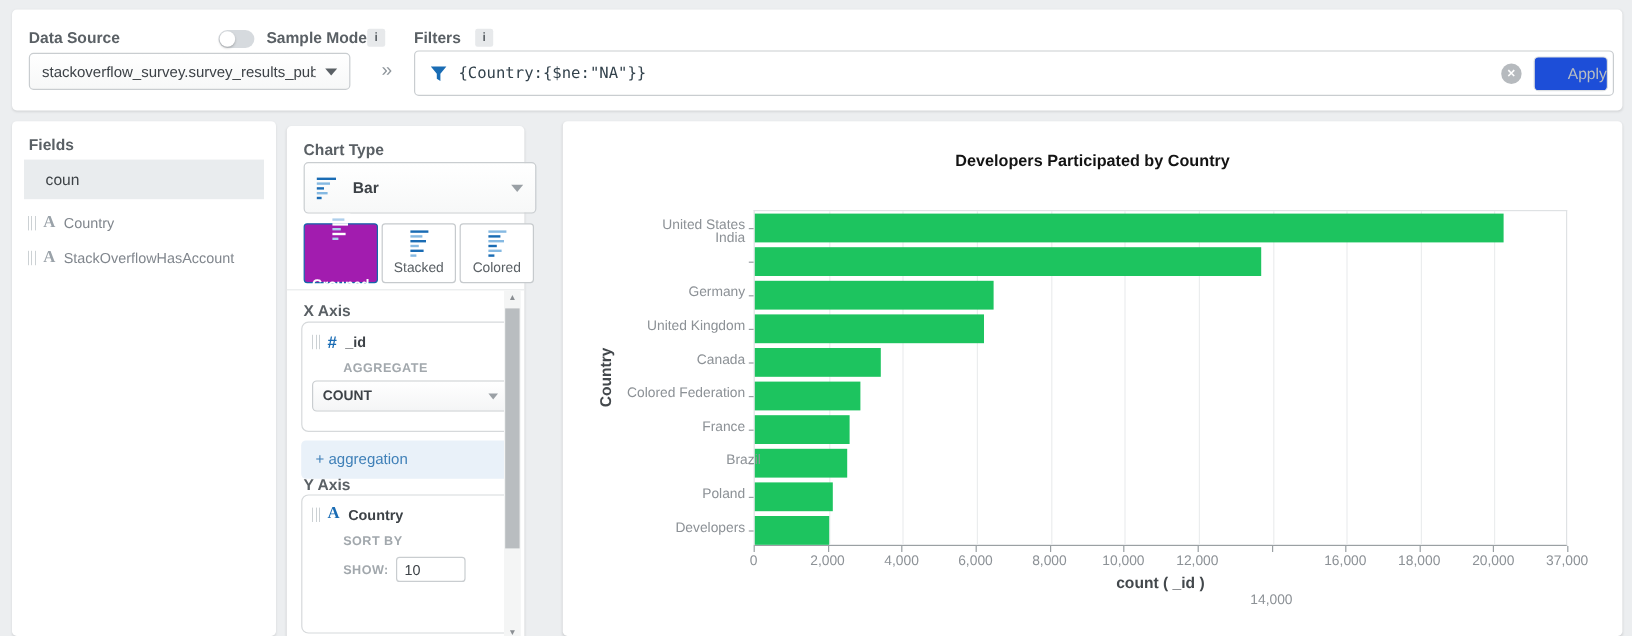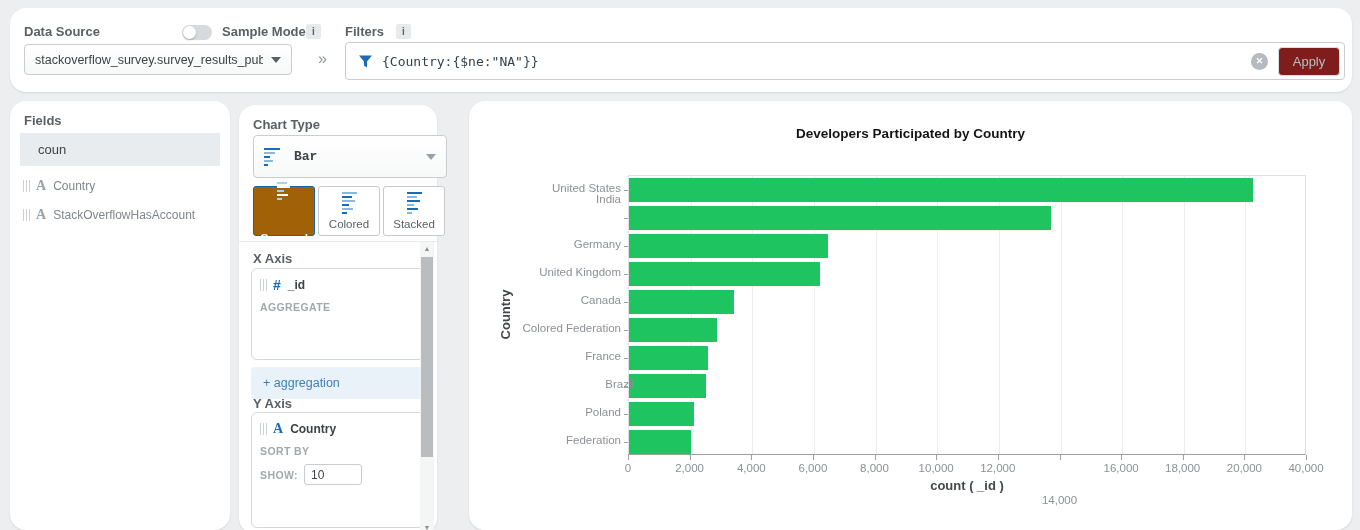--- a/index.html
+++ b/index.html
@@ -1,66 +1,66 @@
 <!DOCTYPE html>
 <html><head>
 <meta charset="utf-8">
 <style>
   * { margin:0; padding:0; box-sizing:border-box; }
   html,body { width:1360px; height:530px; }
   body { font-family:"Liberation Sans", sans-serif; background:#eceef0; position:relative; overflow:hidden; }
-  .card { position:absolute; background:#fff; border-radius:16px; box-shadow:0 1px 2px rgba(0,0,0,.10); }
+  .card { position:absolute; background:#fff; border-radius:4px; box-shadow:0 1px 2px rgba(0,0,0,.10); }
 
   
   .topbar { left:10px; top:8px; width:1342px; height:84px; }
   .panel-h { font-size:13px; font-weight:bold; color:#5a6065; }
   .abs { position:absolute; }
   .info-ico { display:inline-block; width:15px; height:15px; background:#e7e9eb; border-radius:2px; color:#5d6267; font-size:10px; font-weight:bold; text-align:center; line-height:15px; cursor:pointer; }
   .toggle { position:relative; width:30px; height:15px; border-radius:8px; background:#d6dade; cursor:pointer; }
   .toggle .knob { position:absolute; left:1px; top:1px; width:13px; height:13px; border-radius:50%; background:#fff; box-shadow:0 1px 2px rgba(0,0,0,.25); }
   .toggle.on { background:#27a95c; width:34px; height:18px; border-radius:9px; }
   .toggle.on .knob { left:auto; right:2px; top:2px; width:14px; height:14px; }
   .select-box { display:flex; align-items:center; justify-content:space-between; border:1px solid #c9cdd0; border-radius:4px; background:linear-gradient(#ffffff,#f7f8f8); padding:0 10px; cursor:pointer; }
   .select-box .sel-text { font-size:12.5px; color:#3d4247; white-space:nowrap; overflow:hidden; }
   .caret { width:0; height:0; border-left:5px solid transparent; border-right:5px solid transparent; border-top:6px solid #5a6065; flex:none; margin-left:8px; }
   .caret.light { border-top-color:#9aa0a5; }
   .dbl-chev { font-size:16px; color:#8e959b; }
   .filter-box { display:flex; align-items:center; border:1px solid #c9cdd0; border-radius:4px; background:#fff; padding:0 4px 0 12px; }
   .filter-box input { flex:1; border:none; outline:none; font-family:"DejaVu Sans Mono", monospace; font-size:13px; color:#33424c; margin-left:9px; background:transparent; }
   .clear-ico { width:17px; height:17px; border-radius:50%; background:#b6babe; color:#fff; font-size:9px; font-weight:bold; text-align:center; line-height:17px; margin-right:10px; cursor:pointer; flex:none; }
-  .apply-btn { width:62px; height:29px; background:#7f1d1d; border:1px solid #dcdfe1; border-radius:4px; color:#b9bec2; font-size:13px; cursor:default; flex:none; }
+  .apply-btn { width:62px; height:29px; background:#1d4ed8; border:1px solid #dcdfe1; border-radius:4px; color:#b9bec2; font-size:13px; cursor:default; flex:none;text-align:right; }
 
   
   .fields { left:10px; top:101px; width:220px; height:429px; }
   .search-box { position:absolute; left:10px; top:32px; width:200px; height:33px; background:#e9ecee; display:flex; align-items:center; padding:0 10px; }
   .search-box input { flex:1; border:none; outline:none; background:transparent; font-size:13px; color:#3e4347; margin-left:8px; }
   .field-list { position:absolute; left:0; top:70px; width:100%; }
   .field-item { display:flex; align-items:center; height:29px; padding-left:13px; cursor:grab; }
   .drag { width:7px; height:12px; background:repeating-linear-gradient(90deg,#ccd1d4 0 1px,transparent 1px 3px); margin-right:6px; flex:none; }
   .type-ico { font-family:"Liberation Serif", serif; font-size:14px; font-weight:bold; color:#9aa2a9; margin-right:7px; }
   .type-ico.blue { color:#1a6cb4; }
   .fname { font-size:12px; color:#80868d; }
 
   
   .encode { left:239px; top:105px; width:198px; height:429px; }
   .ct-select { position:absolute; left:14px; top:30px; width:194px; height:43px; }
   .mini-bars { display:flex; flex-direction:column; gap:2px; align-items:flex-start; }
   .mini-bars i { display:block; height:2px; }
-  .ct-label { font-size:13px; font-weight:bold; color:#3d4247; margin-left:14px; flex:1; text-align:left;font-family:Liberation Mono, monospace; }
+  .ct-label { font-size:13px; font-weight:bold; color:#3d4247; margin-left:14px; flex:1; text-align:left; }
   .subtypes { position:absolute; left:14px; top:81px; display:flex; gap:3px; }
   .subtype { width:62px; height:50px; border:1px solid #c6cacd; border-radius:3px; background:#fff; display:flex; flex-direction:column; align-items:center; justify-content:center; gap:4px; cursor:pointer; }
-  .subtype.sel { background:#a16207; border-color:#1565a9;gap:32px; }
+  .subtype.sel { background:#a21caf; border-color:#1565a9;gap:32px; }
   .subtype-label { font-size:11.5px; color:#5a6065; }
   .subtype.sel .subtype-label { color:#fff; font-weight:bold; }
   .scroll-divider { position:absolute; left:0; right:0; top:136px; border-top:1px solid #e8eaec; }
   .sec-h { position:absolute; left:14px; font-size:13px; font-weight:bold; color:#5a6065; }
   .enc-card { position:absolute; left:12px; width:182px; border:1px solid #d6d9db; border-radius:6px; background:#fff; }
   .enc-row { display:flex; align-items:center; padding:8px 8px 0 8px; }
   .enc-field { font-size:12px; font-weight:bold; color:#3d4247; }
-  .sub-label { font-size:10.5px; font-weight:bold; color:#a2a8ad; letter-spacing:.4px; padding:8px 8px 0 8px; }
+  .sub-label { font-size:10.5px; font-weight:bold; color:#a2a8ad; letter-spacing:.4px; padding:8px 8px 0 8px;margin-left:26px; }
   .small-select { margin:4px 8px 0 8px; height:26px; display:flex; align-items:center; justify-content:space-between; border:1px solid #c9cdd0; border-radius:4px; background:linear-gradient(#fff,#f4f5f6); padding:0 8px; cursor:pointer; }
   .small-select span { font-size:11.5px; font-weight:bold; color:#3d4247; white-space:nowrap; }
   .small-select .caret { border-left-width:4px; border-right-width:4px; border-top-width:5px; }
   .add-agg { position:absolute; left:12px; top:262px; width:182px; height:32px; background:#e9f1f9; border-radius:4px; color:#4080b8; font-size:12.5px; line-height:32px; padding-left:12px; cursor:pointer; }
   .sort-btn { position:absolute; right:8px; width:26px; height:26px; border:1px solid #c9cdd0; border-radius:4px; background:#fff; display:flex; align-items:center; justify-content:center; cursor:pointer; }
   .tog-row { display:flex; align-items:center; gap:7px; padding:10px 8px 0 8px; }
   .show-row { display:flex; align-items:center; gap:6px; padding:7px 8px 0 8px; }
   .show-row input { width:58px; height:21px; border:1px solid #c9cdd0; border-radius:3px; font-size:12px; color:#3d4247; padding-left:6px; outline:none; }
   .scrollbar { position:absolute; right:3px; top:137px; width:14px; height:292px; background:#f4f5f5; }
   .scrollbar .arrow { position:absolute; left:0; width:14px; font-size:7px; color:#8b8f93; text-align:center; cursor:pointer; }
@@ -149,51 +149,55 @@
           <i style="width: 10px; background: rgb(174, 207, 236);"></i>
           <i style="width: 13px; background: rgb(255, 255, 255);"></i>
           <i style="width: 7px; background: rgb(174, 207, 236);"></i>
           <i style="width: 11px; background: rgb(255, 255, 255);"></i>
           <i style="width: 5px; background: rgb(174, 207, 236);"></i>
         </span>
         <span class="subtype-label">Grouped</span>
       </div>
       <div class="subtype">
         <span class="mini-bars">
+          <i style="width: 15px; background: rgb(26, 108, 180);"></i>
+          <i style="width: 10px; background: rgb(133, 185, 226);"></i>
+          <i style="width: 13px; background: rgb(26, 108, 180);"></i>
+          <i style="width: 7px; background: rgb(133, 185, 226);"></i>
+          <i style="width: 11px; background: rgb(26, 108, 180);"></i>
+          <i style="width: 5px; background: rgb(133, 185, 226);"></i>
+        </span>
+        <span class="subtype-label">Stacked</span>
+      </div>
+      <div class="subtype">
+        <span class="mini-bars">
           <i style="width: 15px; background: rgb(133, 185, 226);"></i>
           <i style="width: 10px; background: rgb(26, 108, 180);"></i>
           <i style="width: 13px; background: rgb(133, 185, 226);"></i>
           <i style="width: 7px; background: rgb(26, 108, 180);"></i>
           <i style="width: 11px; background: rgb(133, 185, 226);"></i>
           <i style="width: 5px; background: rgb(26, 108, 180);"></i>
         </span>
         <span class="subtype-label">Colored</span>
       </div>
-      <div class="subtype">
-        <span class="mini-bars">
-          <i style="width: 15px; background: rgb(26, 108, 180);"></i>
-          <i style="width: 10px; background: rgb(133, 185, 226);"></i>
-          <i style="width: 13px; background: rgb(26, 108, 180);"></i>
-          <i style="width: 7px; background: rgb(133, 185, 226);"></i>
-          <i style="width: 11px; background: rgb(26, 108, 180);"></i>
-          <i style="width: 5px; background: rgb(133, 185, 226);"></i>
-        </span>
-        <span class="subtype-label">Stacked</span>
-      </div>
     </div>
   <div class="scroll-divider"></div>
 
   <div class="sec-h" style="top:146px;">X Axis</div>
   <div class="enc-card" style="top:163px;height:92px;">
     <div class="enc-row">
       <span class="drag"></span>
       <span class="type-ico blue" style="font-family:'Liberation Sans',sans-serif;">#</span>
       <span class="enc-field">_id</span>
     </div>
     <div class="sub-label">AGGREGATE</div>
+    <div class="small-select">
+      <span>COUNT</span>
+      <span class="caret light"></span>
+    </div>
   </div>
   <div class="add-agg">+ aggregation</div>
 
   <div class="sec-h" style="top:291px;">Y Axis</div>
   <div class="enc-card" style="top:307px;height:116px;">
     <div class="enc-row">
       <span class="drag"></span>
       <span class="type-ico blue">A</span>
       <span class="enc-field">Country</span>
     </div>
@@ -249,21 +253,21 @@
   <div id="ylabels">
       <div class="ylabel" style="top: 81px;">United States</div>
       <div class="ylabel" style="top: 92px;">India</div>
       <div class="ylabel" style="top: 137px;">Germany</div>
       <div class="ylabel" style="top: 165px;">United Kingdom</div>
       <div class="ylabel" style="top: 193px;">Canada</div>
       <div class="ylabel" style="top: 221px;">Colored Federation</div>
       <div class="ylabel" style="top: 249px;">France</div>
       <div class="ylabel" style="top: 277px; margin-left: 13px;">Brazil</div>
       <div class="ylabel" style="top: 305px;">Poland</div>
-      <div class="ylabel" style="top: 333px;">Federation</div>
+      <div class="ylabel" style="top: 333px;">Developers</div>
     </div>
   <div id="xticks">
       <div class="xtickmark" style="left: 159px;"></div>
       <div class="xticklabel" style="left: 124px;">0</div>
       <div class="xtickmark" style="left: 220.6px;"></div>
       <div class="xticklabel" style="left: 185.6px;">2,000</div>
       <div class="xtickmark" style="left: 282.3px;"></div>
       <div class="xticklabel" style="left: 247.3px;">4,000</div>
       <div class="xtickmark" style="left: 343.9px;"></div>
       <div class="xticklabel" style="left: 308.9px;">6,000</div>
@@ -275,16 +279,16 @@
       <div class="xticklabel" style="left: 493.8px;">12,000</div>
       <div class="xtickmark" style="left: 590.5px;"></div>
       <div class="xticklabel" style="left: 555.5px; margin-top: 32px;">14,000</div>
       <div class="xtickmark" style="left: 652.1px;"></div>
       <div class="xticklabel" style="left: 617.1px;">16,000</div>
       <div class="xtickmark" style="left: 713.7px;"></div>
       <div class="xticklabel" style="left: 678.7px;">18,000</div>
       <div class="xtickmark" style="left: 775.4px;"></div>
       <div class="xticklabel" style="left: 740.4px;">20,000</div>
       <div class="xtickmark" style="left: 837px;"></div>
-      <div class="xticklabel" style="left: 802px;">40,000</div>
+      <div class="xticklabel" style="left: 802px;">37,000</div>
     </div>
   <div class="x-axis-title">count ( _id )</div>
 </div>
 
 </body></html>

